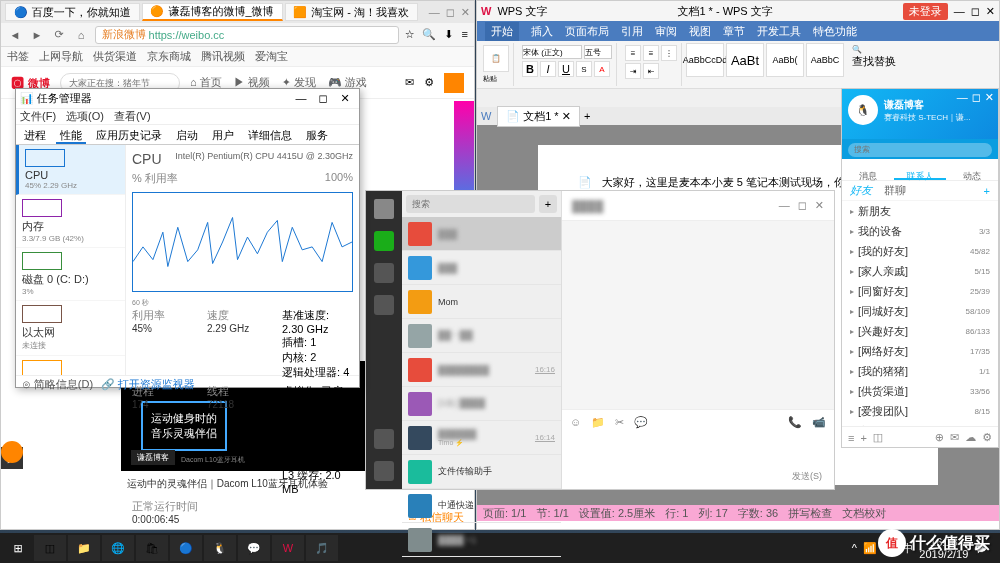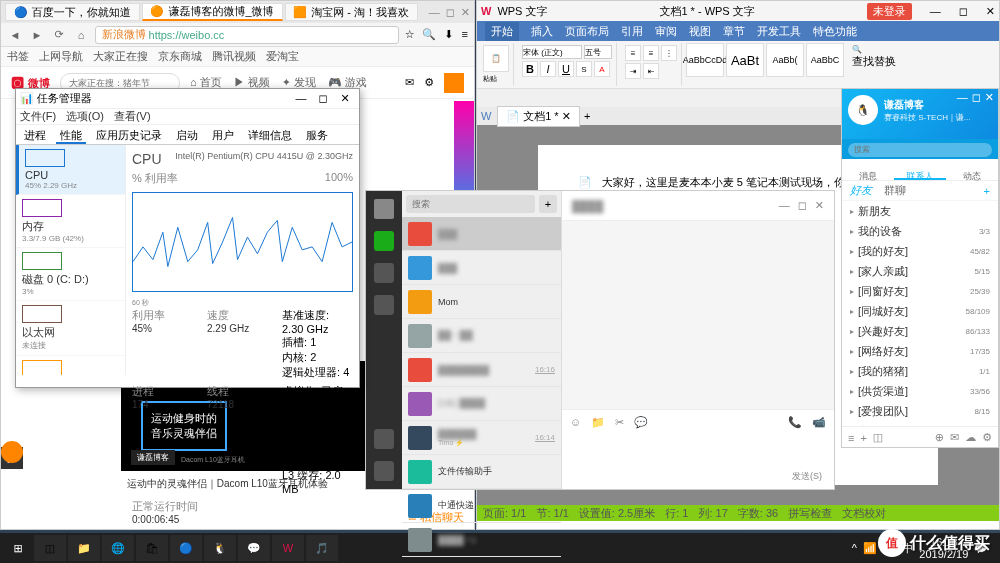--- a/index.html
+++ b/index.html
@@ -63,21 +63,21 @@
 .wps-ribbon{height:48px;background:#f5f5f5;border-bottom:1px solid #ddd;display:flex;padding:2px;gap:4px;}
 .wps-rib-group{border-right:1px solid #ddd;padding:2px 4px;display:flex;flex-direction:column;gap:2px;font-size:8px;}
 .wps-rib-row{display:flex;gap:2px;}
 .wps-rib-btn{width:16px;height:16px;background:#fff;border:1px solid #ddd;font-size:8px;display:flex;align-items:center;justify-content:center;}
 .wps-styles{display:flex;gap:2px;}
 .wps-style-box{width:38px;height:34px;border:1px solid #ddd;background:#fff;font-size:9px;display:flex;align-items:center;justify-content:center;}
 .wps-doc-tabs{height:18px;background:#eaeaea;display:flex;padding:0 4px;font-size:9px;align-items:center;}
 .wps-doc-tab{padding:2px 8px;background:#fff;border:1px solid #ccc;}
 .wps-doc{background:#888;height:380px;padding:20px;display:flex;justify-content:center;}
 .wps-page{width:400px;background:#fff;padding:30px 40px;font-size:9px;}
-.wps-status{height:16px;background:#84cc16;display:flex;align-items:center;padding:0 6px;gap:10px;font-size:8px;color:#555;}
+.wps-status{height:16px;background:#f9a8d4;display:flex;align-items:center;padding:0 6px;gap:10px;font-size:8px;color:#555;}
 
 
 .wechat{position:absolute;left:365px;top:190px;width:470px;height:300px;background:#fff;border:1px solid #ccc;z-index:5;display:flex;}
 .wc-side{width:36px;background:#2e2e2e;display:flex;flex-direction:column;align-items:center;padding:8px 0;gap:12px;}
 .wc-side-icon{width:20px;height:20px;background:#555;border-radius:3px;}
 .wc-side-icon.active{background:#1aad19;}
 .wc-list{width:160px;background:#efefef;border-right:1px solid #ddd;}
 .wc-search{height:26px;padding:4px;display:flex;gap:4px;}
 .wc-search input{flex:1;height:18px;background:#ddd;border:none;border-radius:3px;padding:0 6px;font-size:9px;}
 .wc-add{width:18px;height:18px;background:#ddd;border-radius:3px;display:flex;align-items:center;justify-content:center;}
@@ -160,21 +160,21 @@
     <div class="toolbar-icons">
       <span>☆</span>
       <span>🔍</span>
       <span>⬇</span>
       <span>≡</span>
     </div>
   </div>
   <div class="bookmarks">
     <span class="bm-item">书签</span>
     <span class="bm-item">上网导航</span>
-    <span class="bm-item">大家正在搜</span>
+    <span class="bm-item">供货渠道</span>
     <span class="bm-item">京东商城</span>
     <span class="bm-item">腾讯视频</span>
     <span class="bm-item">爱淘宝</span>
   </div>
   <div class="weibo-header">
     <span class="weibo-logo">🅾 <span>微博</span></span>
     <input class="weibo-search" placeholder="大家正在搜：猪年节" style="">
     <div class="weibo-nav">
       <span>⌂ <span>首页</span></span>
       <span>▶ <span>视频</span></span>
@@ -298,30 +298,34 @@
           <div><span>L2 缓存:</span> <span>512 KB</span></div>
           <div><span>L3 缓存:</span> <span>2.0 MB</span></div>
         </div>
         <div style="grid-column:1/3;">
               <div class="tm-stat-label">正常运行时间</div>
               <div class="tm-stat-val">0:00:06:45</div>
             </div>
       </div>
     </div>
   </div>
+  <div class="tm-footer">
+    <span>⊙ <span>简略信息(D)</span></span>
+    <span class="tm-link">🔗 <span>打开资源监视器</span></span>
+  </div>
 </div>
 
 <div class="wps">
   <div class="wps-title">
     <div class="wps-title-left">
           <span class="wps-logo">W</span>
           <span>WPS 文字</span>
         </div>
     <span>文档1 * - WPS 文字</span>
-    <div style="display:flex;gap:18px;align-items:center;">
+    <div style="display:flex;gap:6px;align-items:center;">
       <span style="background:#e74c3c;color:#fff;padding:1px 6px;border-radius:2px;">未登录</span>
       <span>—</span>
       <span>◻</span>
       <span>✕</span>
     </div>
   </div>
   <div class="wps-ribbon-tabs">
     <span style="background:#3a6cae;padding:2px 6px;">开始</span>
     <span>插入</span>
     <span>页面布局</span>

